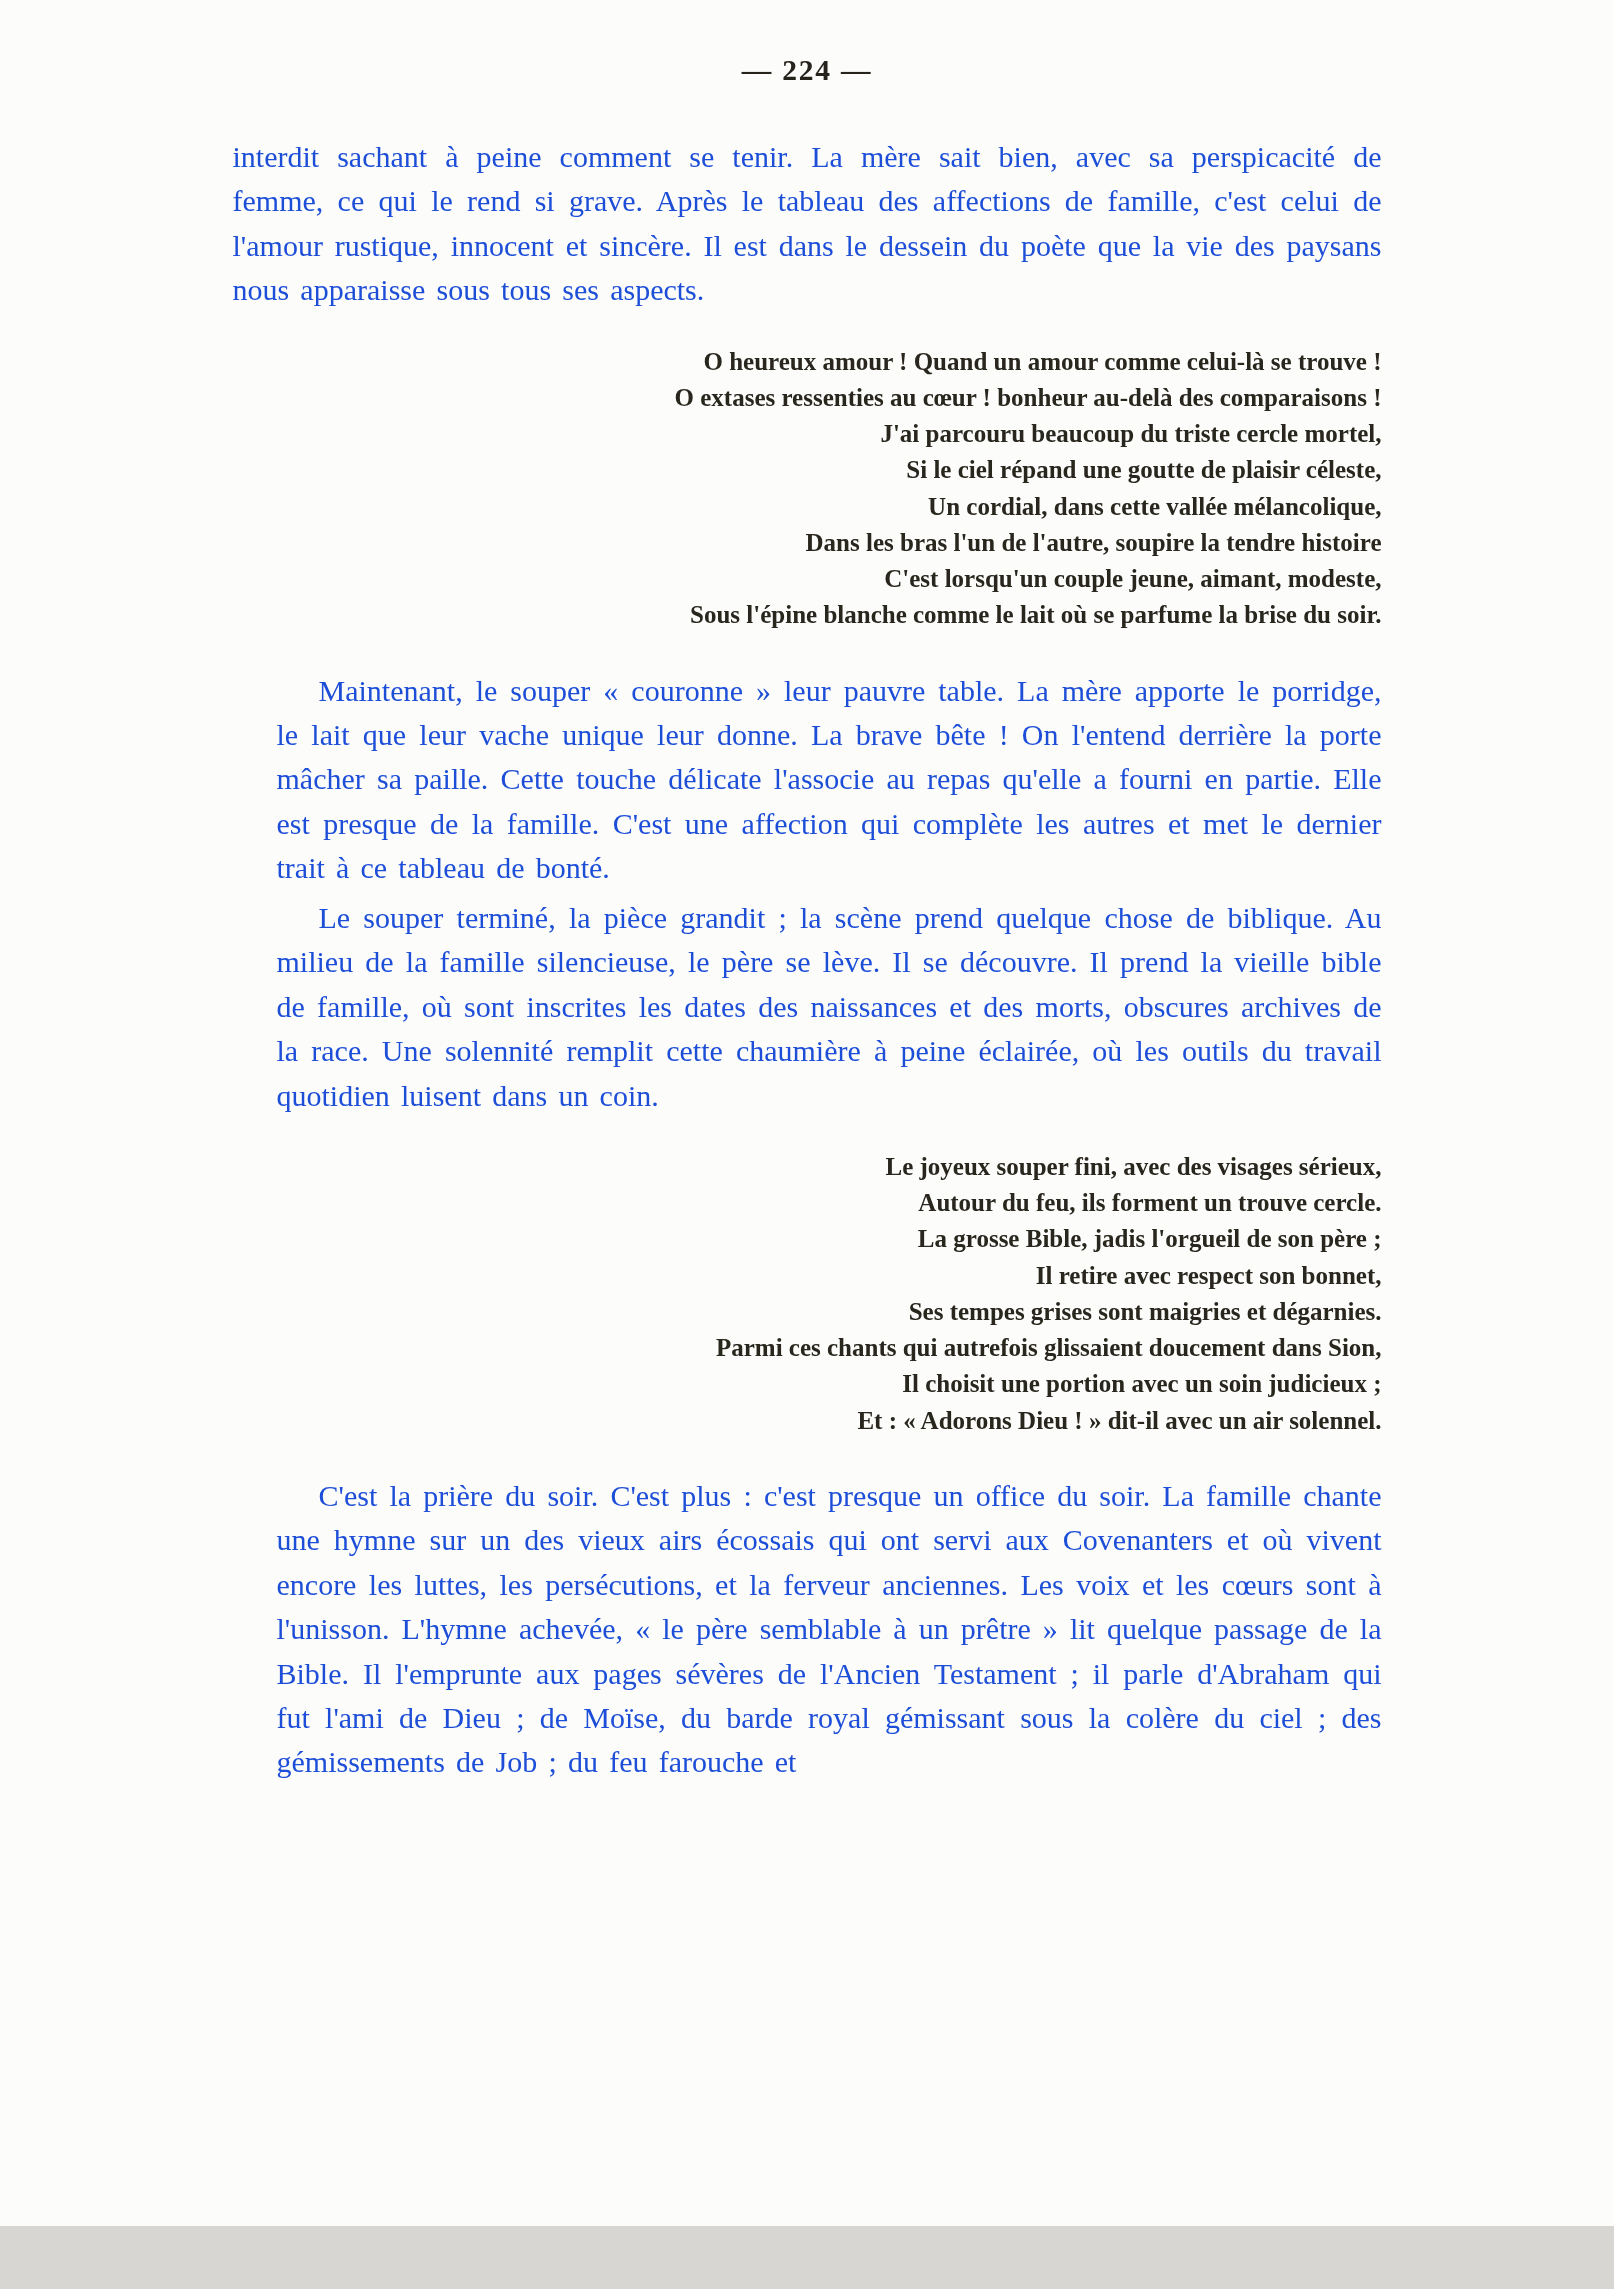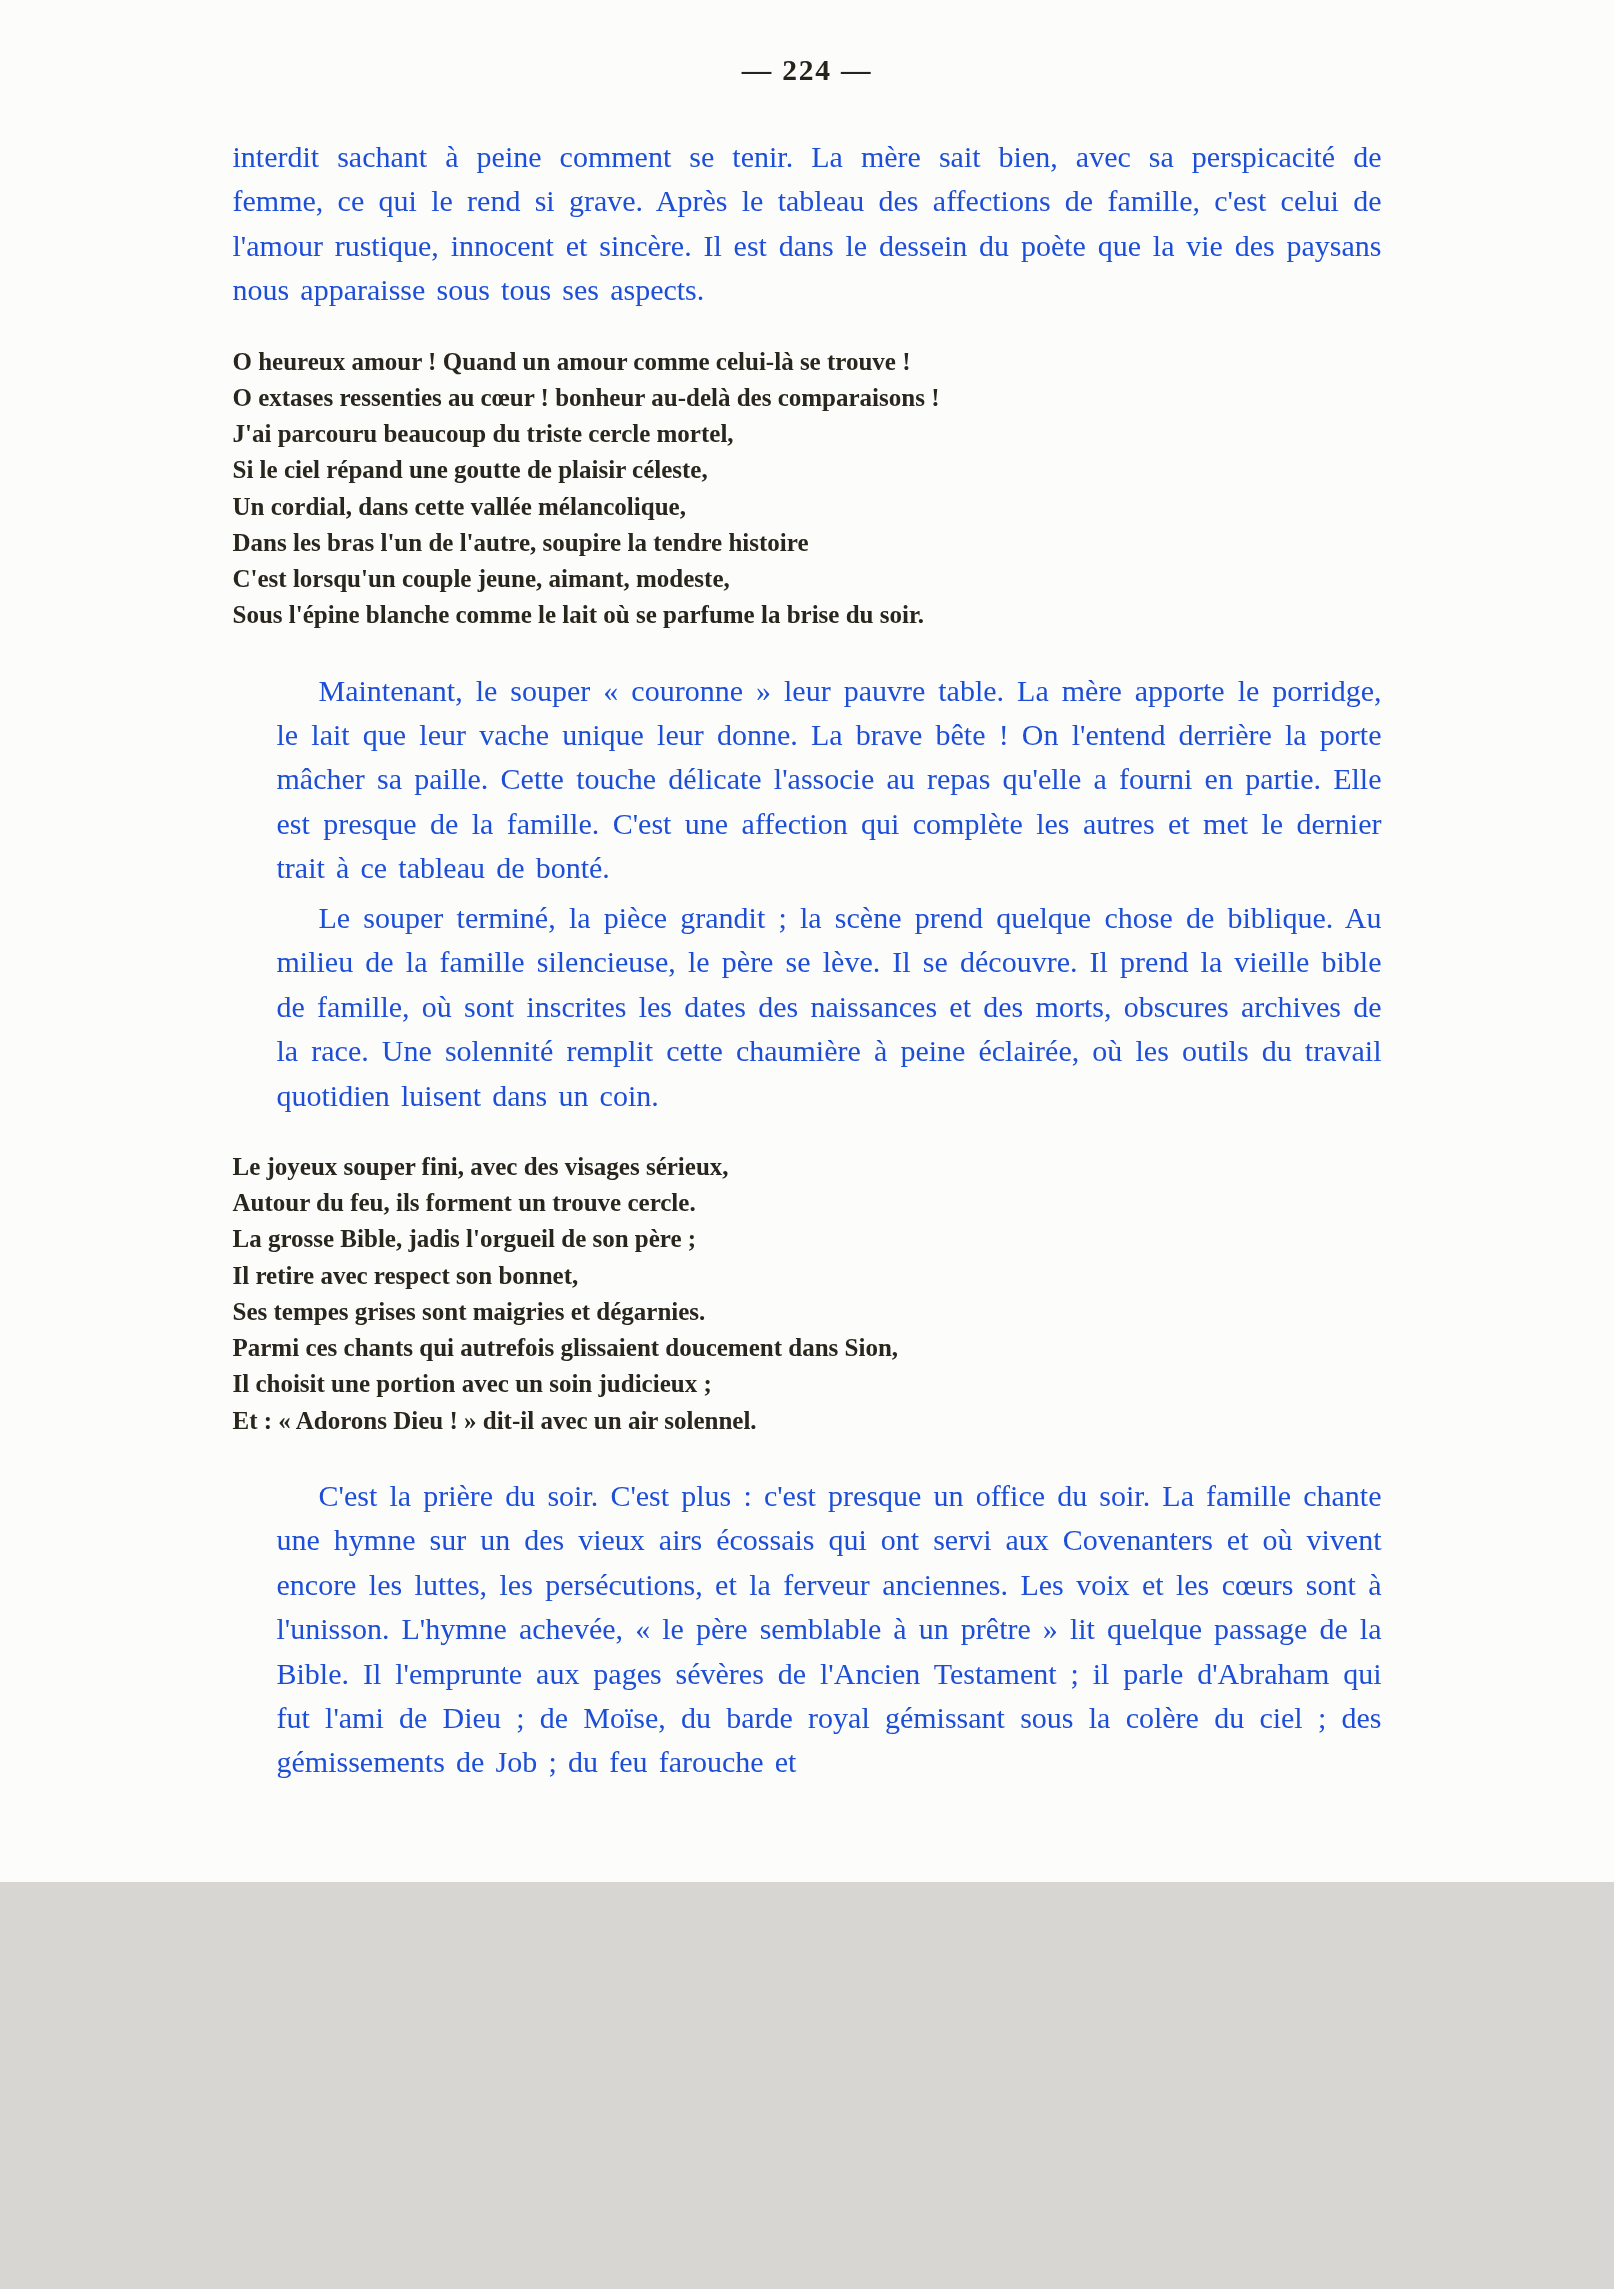--- a/index.html
+++ b/index.html
@@ -3,21 +3,21 @@
 <meta charset="utf-8">
 <style>
   html, body { margin: 0; padding: 0; }
   body {
     background: #d8d6d2;
     font-family: "Liberation Serif", "DejaVu Serif", serif;
   }
   .page {
     position: relative;
     width: 1614px;
-    height: 1882px;
+    height: 2226px;
     margin: 0 auto;
     background: #fcfcfa;
     color: #232019;
     box-sizing: border-box;
     padding-top: 54px;
     overflow: hidden;
   }
   .page-number {
     text-align: center;
     font-size: 29.5px;
@@ -34,21 +34,21 @@
     font-size: 30px;
     line-height: 1.48;
     text-align: justify;
     word-spacing: 3.7px;
     margin: 0 0 5.5px 0;
     color: #1d4ed8;
   }
   .para.indented { text-indent: 42px; margin-left: 44px; }
   .verse {
     margin: 31px 0 35px 0;
-    text-align: left;
+    text-align: right;
   }
   .verse-line {
     font-size: 25px;
     font-weight: 600;
     line-height: 1.45;
     color: #29261e;
     white-space: nowrap;
   }
 </style>
 </head>

